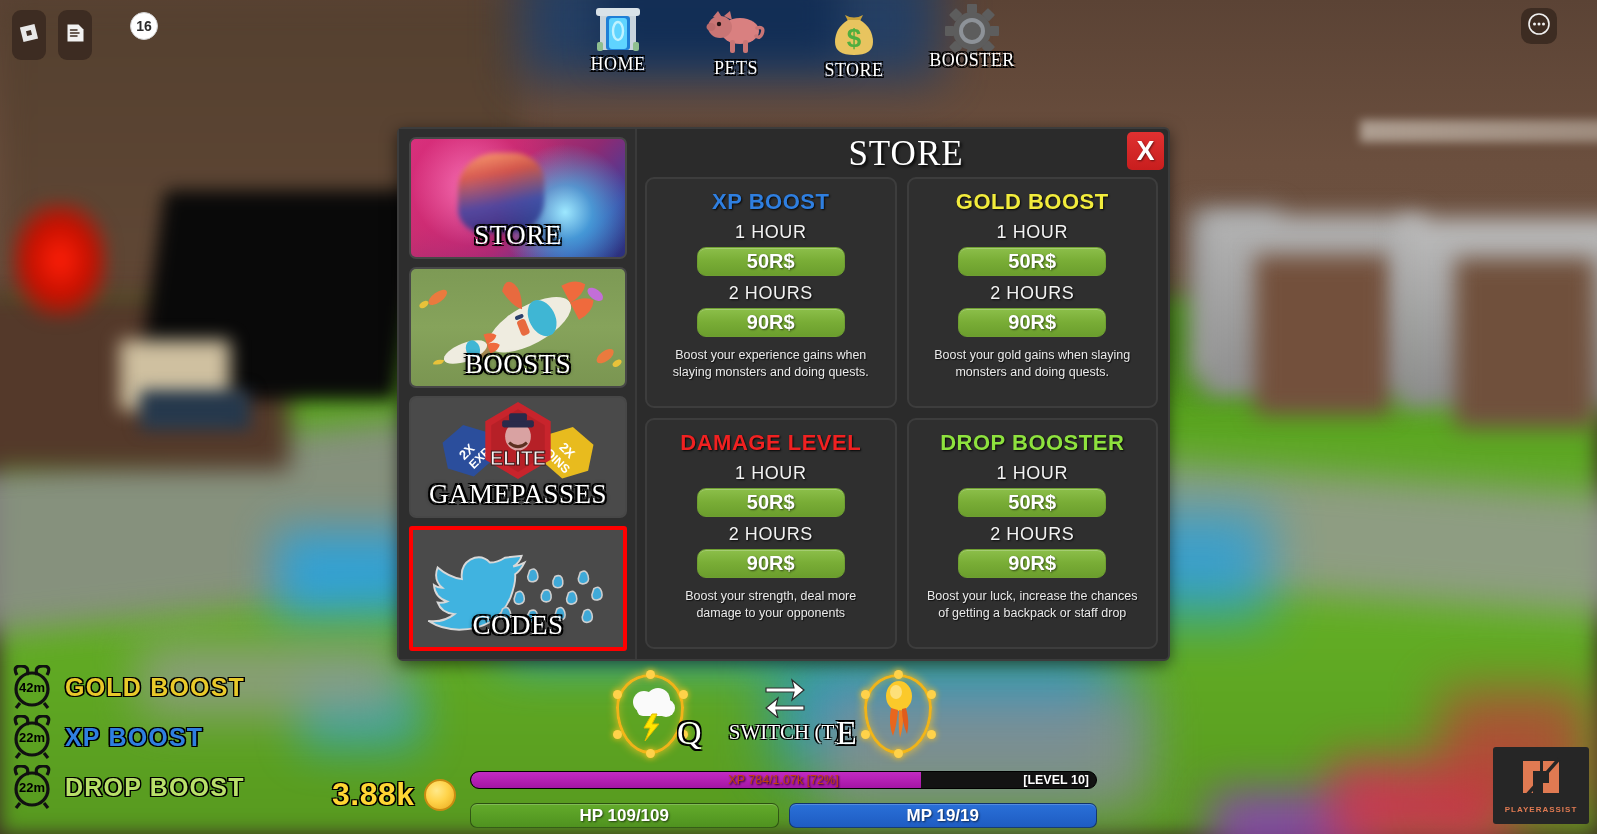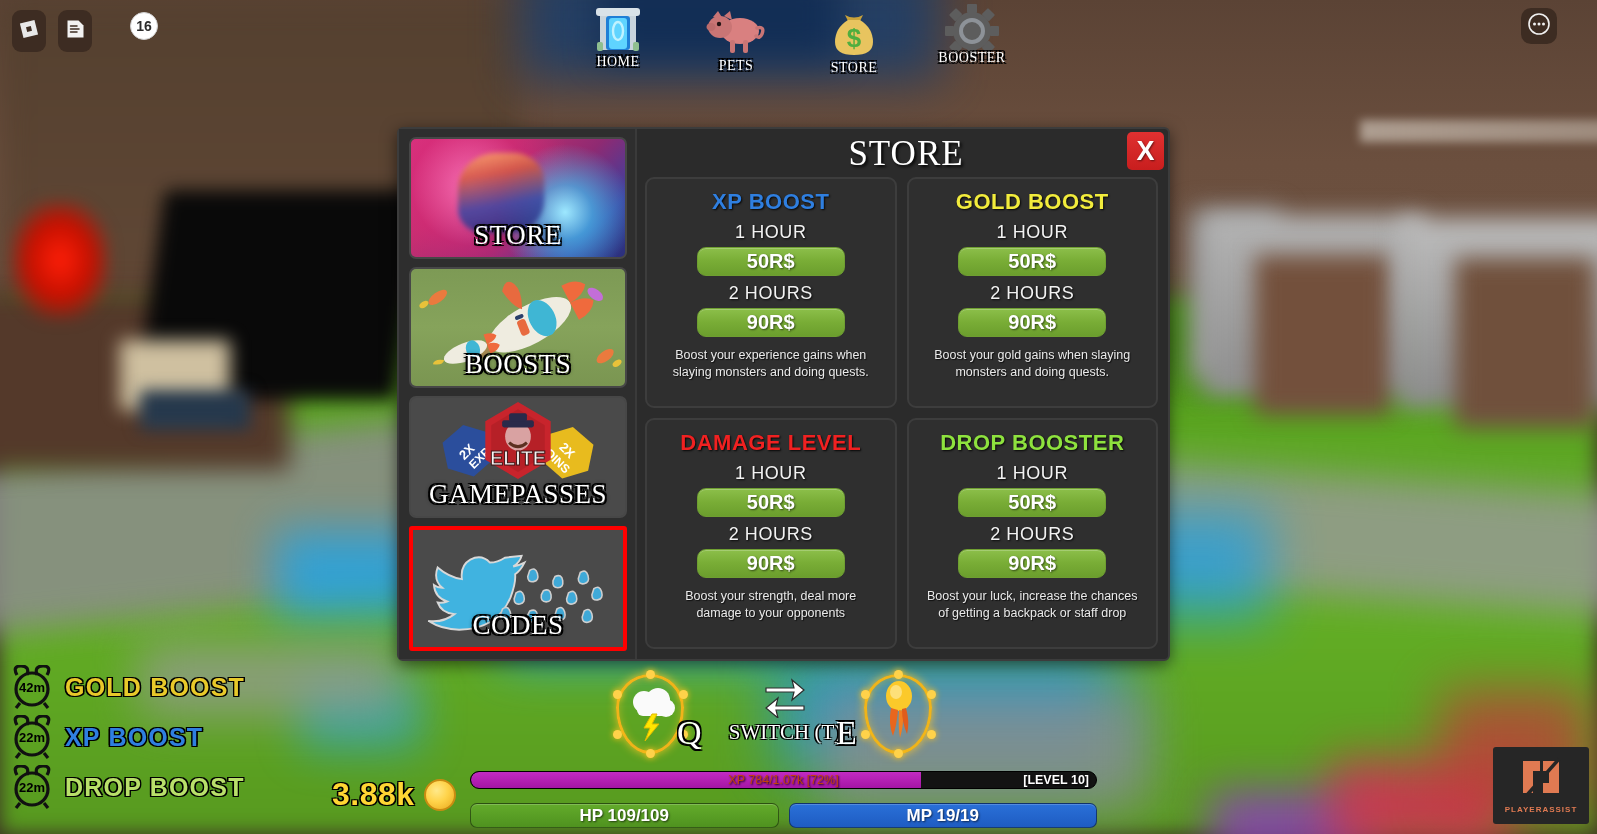--- a/index.html
+++ b/index.html
@@ -107,21 +107,21 @@
   .bg-greystone-l { left:140px;top:645px;width:260px;height:70px;background:#9a9a9a;filter:blur(24px);opacity:.75;}
   .bg-pink1 {left:1330px;top:760px;width:180px;height:90px;background:#cf3352;filter:blur(24px);opacity:.9;}
   .bg-purple1 {left:1210px;top:790px;width:160px;height:70px;background:#8b3fb8;filter:blur(22px);opacity:.85;}
   .bg-red1 {left:1440px;top:690px;width:150px;height:120px;background:#c23a3a;filter:blur(26px);opacity:.75;}
   .bg-green-dark {left:1140px;top:300px;width:300px;height:90px;background:#3d7a14;filter:blur(22px);opacity:.7;}
   .bg-topblue {left:520px;top:-40px;width:420px;height:120px;background:#1b3e6b;filter:blur(24px);opacity:.85;}
   .bg-topblue2 {left:600px;top:-30px;width:240px;height:90px;background:#0e2a52;filter:blur(18px);opacity:.8;}
 
   
   .rbx-btn {
-    position:absolute; width:34px; height:42px; border-radius:9px;
+    position:absolute; width:34px; height:50px; border-radius:9px;
     background:#3d2c22; display:flex; align-items:center; justify-content:center;
     cursor:pointer;
   }
   #rbx-logo { left:12px; top:10px; }
   #rbx-chat { left:58px; top:10px; }
   #rbx-more { left:1521px; top:8px; width:36px; height:36px; border-radius:10px; }
   .badge {
     position:absolute; left:72px; top:2px;
     width:28px; height:28px; border-radius:50%;
     background:#fff; color:#2b2b2b;
@@ -135,21 +135,21 @@
     position:absolute; left:495px; top:4px; width:600px; height:84px;
     display:flex; align-items:flex-start; justify-content:center; gap:0px;
   }
   .nav-item {
     position:relative; width:118px; height:84px; cursor:pointer;
     display:flex; flex-direction:column; align-items:center;
   }
   .nav-icon { height:50px; display:flex; align-items:center; justify-content:center; margin-top:2px;}
   .nav-label {
     font-family:"Liberation Serif", serif;
-    color:#fff; font-size:14px; letter-spacing:.5px;
+    color:#fff; font-size:18px; letter-spacing:.5px;
     text-shadow:-1.6px -1.6px 0 #000,1.6px -1.6px 0 #000,-1.6px 1.6px 0 #000,1.6px 1.6px 0 #000;
     margin-top:-4px;
   }
   #nav-home .nav-label { margin-top:-2px; }
   #nav-pets .nav-label { margin-top:2px; }
   #nav-store .nav-label { margin-top:4px; }
   #nav-spells .nav-label { margin-top:-1px; }
   #nav-settings .nav-label { margin-top:-6px; }
 
   

